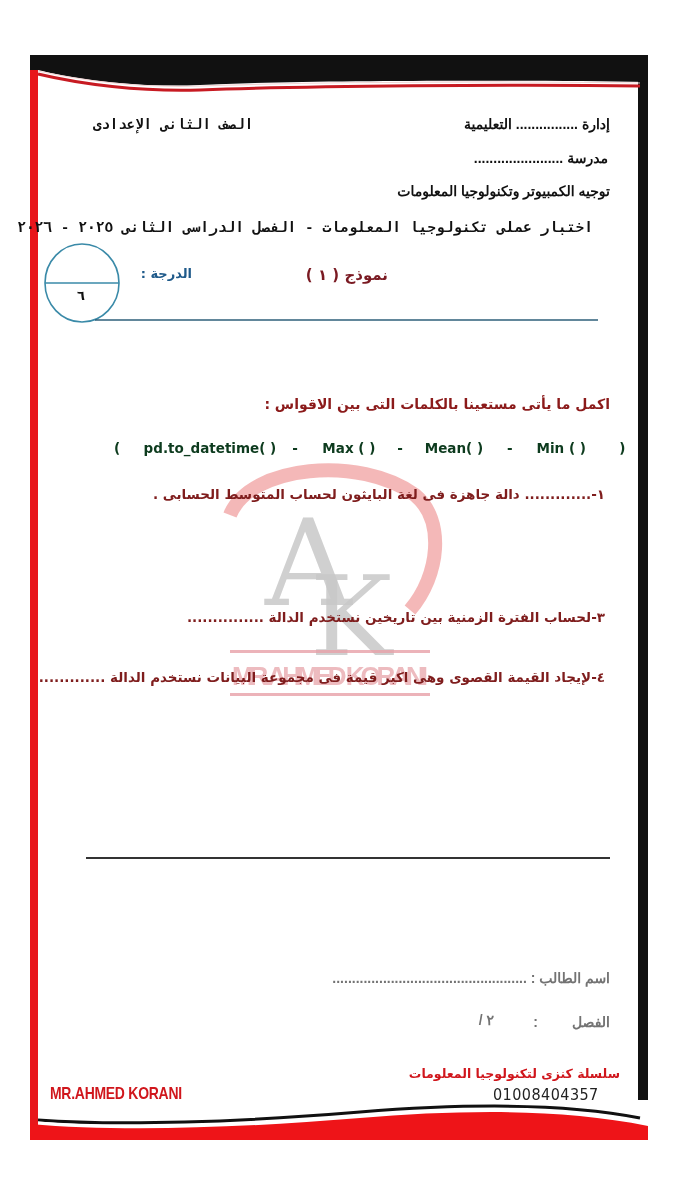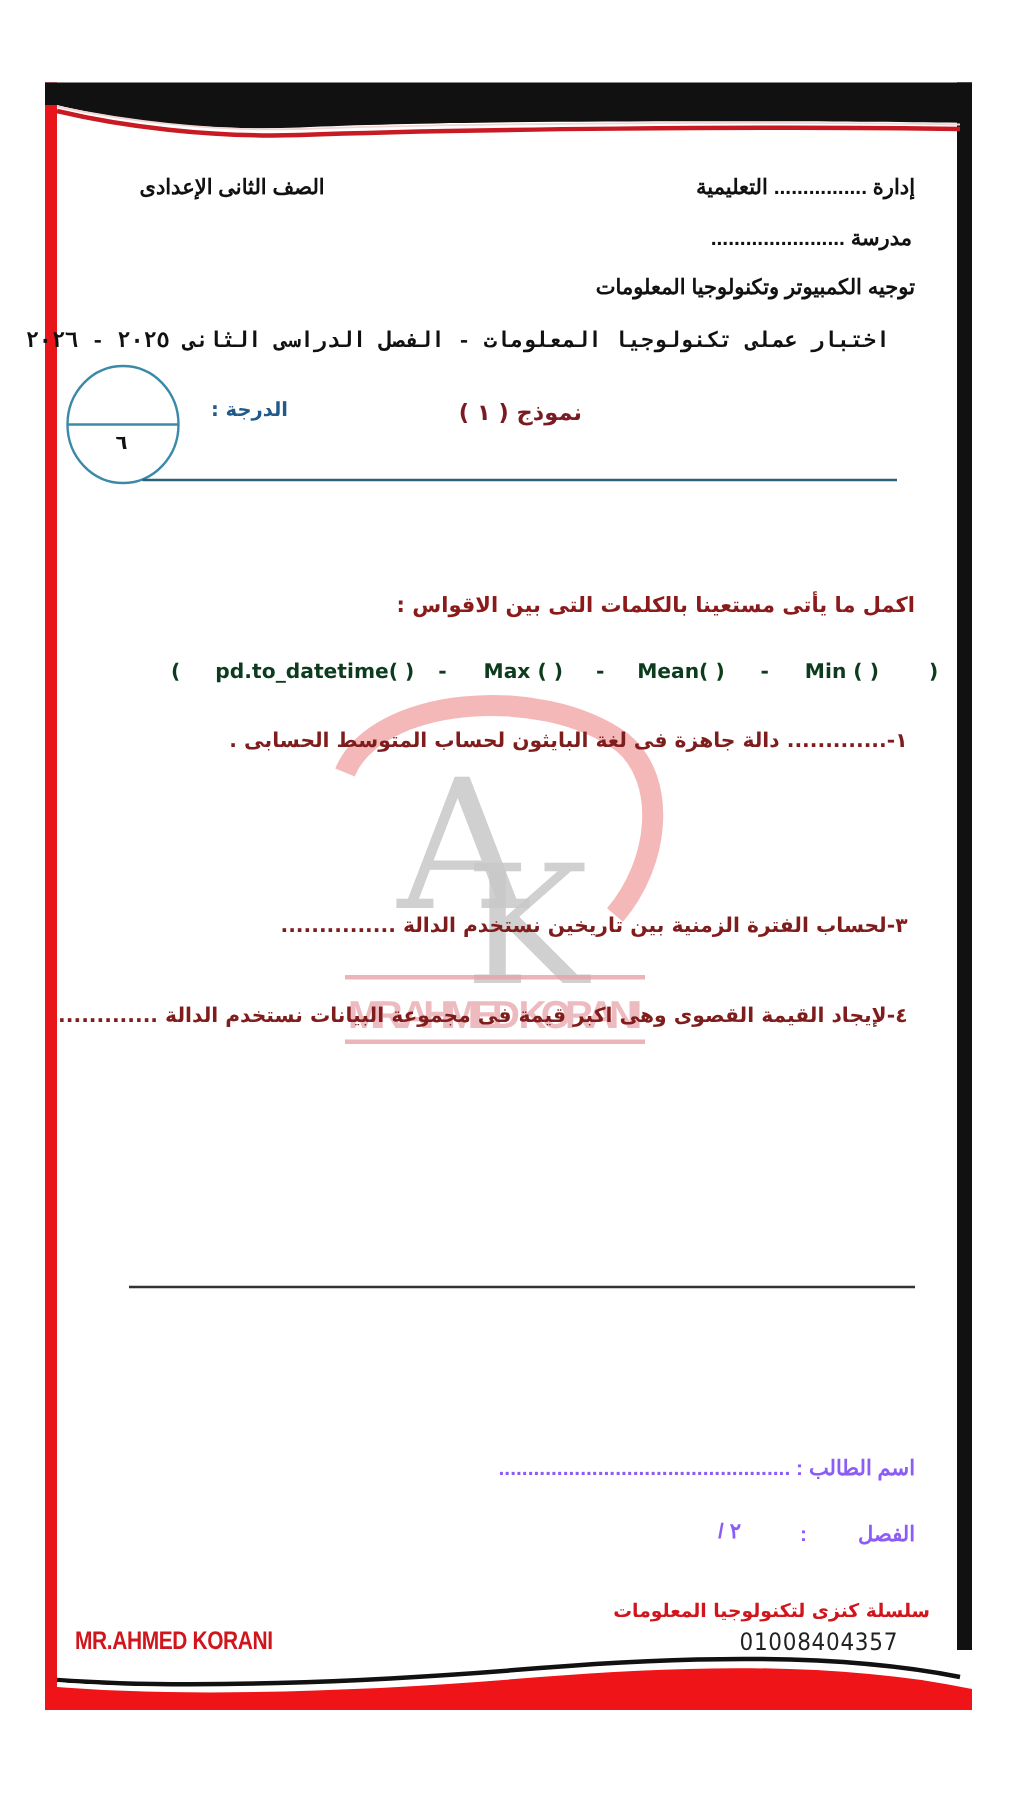--- a/index.html
+++ b/index.html
@@ -17,21 +17,21 @@
     .title { font-family: Liberation Mono, monospace; color: #111; font-size: 14.5px; font-weight: bold; }
     .model { color: #7a1a22; font-size: 15px; }
     .grade { color: #1f5a8a; font-size: 13px; }
 
     .q-intro { color: #8b1a1a; font-size: 13px; }
     .q-head { color: #8b1a1a; font-size: 14px; text-align: center; }
     .choices { direction: ltr; color: #0d3b1e; font-size: 13.5px; font-weight: bold; font-family: "DejaVu Sans", sans-serif; }
     .choices span { display: inline-block; }
     .q-item { color: #7f1d1d; font-size: 13.5px; }
 
-    .footer-name { font-family: "Liberation Sans", sans-serif; color: #8b5cf6; font-size: 14px; }
+    .footer-name { font-family: "Liberation Sans", sans-serif; color: #737373; font-size: 14px; }
     .brand-left { position: absolute; direction: ltr; font-family: "Liberation Sans", sans-serif; font-weight: bold; color: #d0161c; font-size: 17px; letter-spacing: -0.3px; transform: scaleX(0.82); transform-origin: left top; }
     .brand-right-ar { color: #d0161c; font-size: 12.5px; }
     .brand-phone { position: absolute; direction: ltr; font-family: "DejaVu Sans", sans-serif; color: #222; font-size: 16px; letter-spacing: 0.5px; transform: scaleX(0.9); transform-origin: left top; }
 
     .watermark { position: absolute; left: 210px; top: 455px; width: 240px; height: 260px; pointer-events: none; }
   </style>
 </head>
 <body>
 
 <div class="page">
@@ -63,21 +63,21 @@
   <svg class="watermark" viewBox="0 0 240 260" xmlns="http://www.w3.org/2000/svg">
     <path d="M20 60 C40 10 150 0 205 40 C235 65 230 120 200 155" stroke="#f0a0a0" stroke-width="14" fill="none" opacity="0.75"></path>
     <text x="55" y="150" font-family="DejaVu Serif, serif" font-size="120" fill="#c8c8c8" opacity="0.85">A</text>
     <text x="100" y="200" font-family="DejaVu Serif, serif" font-size="110" fill="#c8c8c8" opacity="0.85">K</text>
     <rect x="20" y="195" width="200" height="3" fill="#e7a0a8" opacity="0.8"></rect>
     <text x="22" y="230" font-family="Liberation Sans, sans-serif" font-weight="bold" font-size="26" fill="#eab0b5" opacity="0.85" textLength="196">MR.AHMED KORANI</text>
     <rect x="20" y="238" width="200" height="3" fill="#e7a0a8" opacity="0.8"></rect>
   </svg>
 
   <div class="txt hdr" style="right:65px; top:116px;">إدارة ................ التعليمية</div>
-  <div class="txt hdr" style="left:93px; top:116px;">الصف الثانى الإعدادى</div>
+  <div class="txt hdr" style="left:93px; top:116px;font-family:Liberation Mono, monospace;">الصف الثانى الإعدادى</div>
   <div class="txt hdr" style="right:67px; top:150px;margin-left:24px;">مدرسة .......................</div>
   <div class="txt hdr" style="right:65px; top:183px;">توجيه الكمبيوتر وتكنولوجيا المعلومات</div>
   <div class="txt title" style="right:82px; top:219px;">اختبار عملى تكنولوجيا المعلومات - الفصل الدراسى الثانى ٢٠٢٥ - ٢٠٢٦</div>
 
   <div class="txt model" style="right:287px; top:266px;">نموذج ( ١ )</div>
   <div class="txt grade" style="right:483px; top:266px;">الدرجة  :</div>
   <div class="txt" style="left:77px; top:288px; font-size:13px; color:#111;">٦</div>
 
   <div class="txt q-head" style="right:65px; top:396px;">اكمل ما يأتى مستعينا بالكلمات التى بين الاقواس :</div>
 

